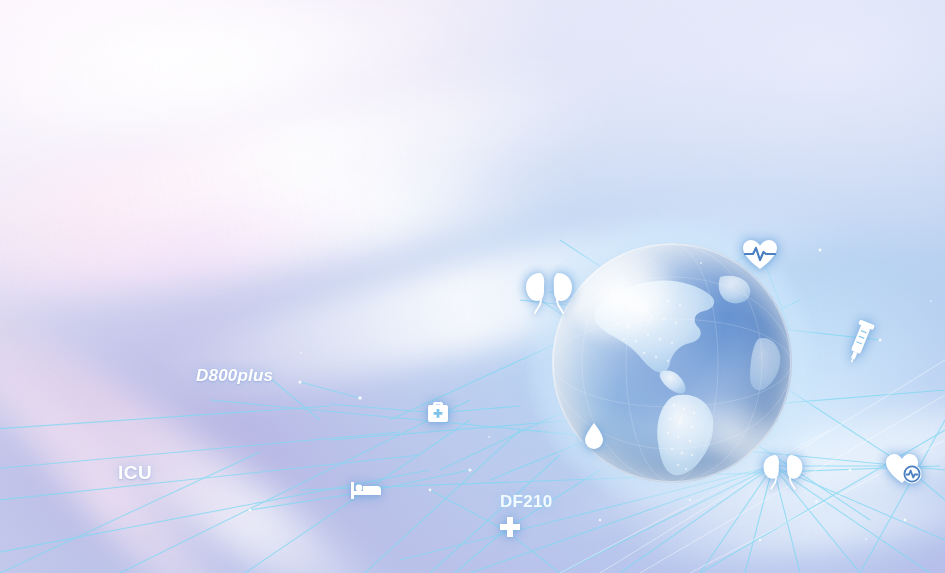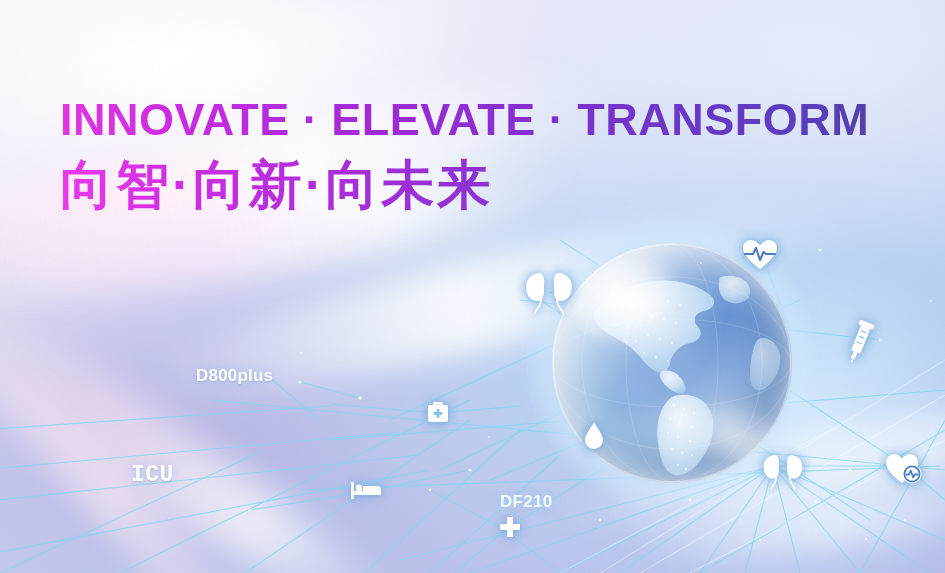--- a/index.html
+++ b/index.html
@@ -92,22 +92,22 @@
     font-size:53px; font-weight:700; letter-spacing:3px; line-height:1.05;
     white-space:nowrap;
     background:linear-gradient(90deg, #e93ae9 0%, #d02ee4 14%, #b02ddb 30%, #9431d4 46%, #7b35cc 62%, #6639c3 80%, #5b3db4 100%);
     -webkit-background-clip:text; background-clip:text;
     -webkit-text-fill-color:transparent; color:transparent;
   }
 
   
   .prod-label { position:absolute; color:#ffffff; font-weight:700; white-space:nowrap;
                 text-shadow:0 0 10px rgba(150,190,240,0.7), 0 1px 2px rgba(90,120,180,0.35); }
-  #label-d800 { left:196px; top:366px; font-size:17px; letter-spacing:0.2px; }
-  #label-icu  { left:131px; top:462px; font-size:23px; letter-spacing:0.5px;font-family:Liberation Mono, monospace; }
+  #label-d800 { left:196px; top:366px; font-size:17px; letter-spacing:0.2px;font-style:italic; }
+  #label-icu  { left:118px; top:462px; font-size:19px; letter-spacing:0.5px; }
   #label-df210{ left:500px; top:492px; font-size:17px; letter-spacing:0.3px;
                 color:#f3fbff; text-shadow:0 0 10px rgba(140,200,245,0.85); }
 
   
   .ico { position:absolute; color:#ffffff;
          filter:drop-shadow(0 0 6px rgba(120,180,235,0.85)) drop-shadow(0 1px 2px rgba(80,120,180,0.35)); }
   .ico svg { display:block; }
   #ico-heart-top  { left:742px; top:239px; }
   #ico-kidney-l   { left:523px; top:270px; }
   #ico-syringe    { left:845px; top:318px; }
@@ -284,24 +284,20 @@
           <ellipse cx="120" cy="120" rx="46" ry="119"></ellipse>
           <ellipse cx="120" cy="120" rx="90" ry="119"></ellipse>
         </g>
       </svg>
       <div class="globe-shine"></div>
       <div class="globe-shine2"></div>
     </div>
     <div class="globe-rim"></div>
   </div>
 
-  <div id="headline-block">
-    <div id="headline-en">INNOVATE · ELEVATE · TRANSFORM</div>
-    <div id="headline-cn">向智·向新·向未来</div>
-  </div>
 
   <div class="prod-label" id="label-d800">D800plus</div>
   <div class="prod-label" id="label-icu">ICU</div>
   <div class="prod-label" id="label-df210">DF210</div>
 
   <div class="ico" id="ico-heart-top">
     <svg width="36" height="32" viewBox="0 0 36 32">
       <path fill="#fff" d="M18 30 C6 21 1 14 1 9 C1 4 5 1 9 1 C13 1 16 3.5 18 6.5 C20 3.5 23 1 27 1 C31 1 35 4 35 9 C35 14 30 21 18 30 Z"></path>
       <path fill="none" stroke="#4a7fc1" stroke-width="2.2" stroke-linejoin="round" stroke-linecap="round" d="M3 15 H11 L14 9 L18 21 L21.5 13 L24 15 H33"></path>
     </svg>

